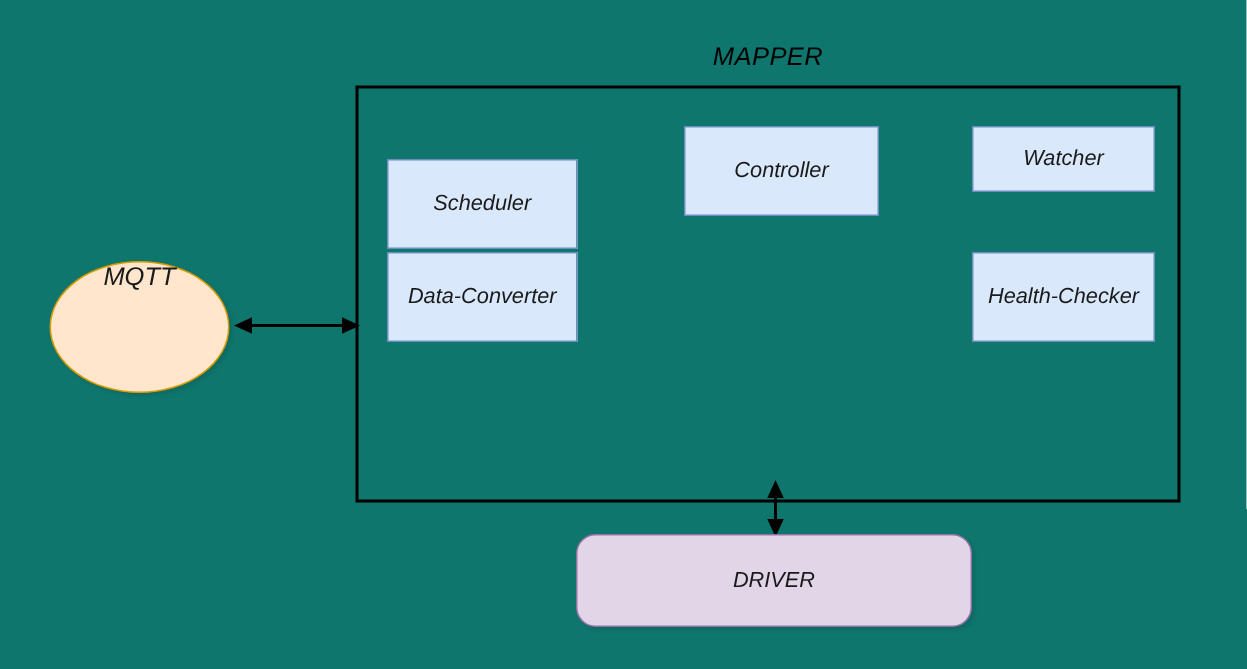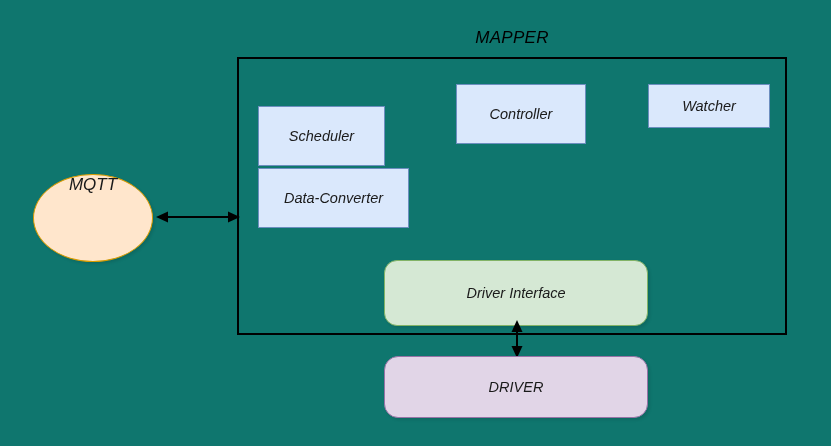--- a/index.html
+++ b/index.html
@@ -135,31 +135,31 @@
   <div class="comp-box" style="left:258px; top:84px; width:127px; height:60px;margin-top:22px;">
     <span>Scheduler</span>
   </div>
   <div class="comp-box" style="left:456px; top:84px; width:130px; height:60px;">
     <span>Controller</span>
   </div>
   <div class="comp-box" style="left:648px; top:84px; width:122px; height:44px;">
     <span>Watcher</span>
   </div>
 
-  <div class="comp-box" style="left:258px; top:168px; width:151px; height:60px;">
+  <div class="comp-box" style="left:258px; top:168px; width:127px; height:60px;">
     <span>Data-Converter</span>
   </div>
+  <div class="comp-box" style="left:648px; top:168px; width:122px; height:60px;">
+    <span>Health-Checker</span>
+  </div>
 
-  <div class="round-box driver-interface" style="left:384px; top:260px; width:264px; height:66px;">
-    <span>Driver Interface</span>
-  </div>
 
   <svg class="arrow-svg" style="left:505px; top:320px;" width="24" height="38">
     <line class="arrow-line" x1="12" y1="11" x2="12" y2="27"></line>
     <polygon class="arrow-head" points="12,0 6.5,12 17.5,12"></polygon>
     <polygon class="arrow-head" points="12,38 6.5,26 17.5,26"></polygon>
   </svg>
 
-  <div class="round-box driver-box" style="left:384px; top:356px; width:264px; height:62px;border-radius:14px;">
+  <div class="round-box driver-box" style="left:384px; top:356px; width:264px; height:62px;">
     <span>DRIVER</span>
   </div>
 
 </div>
 
 </body></html>

